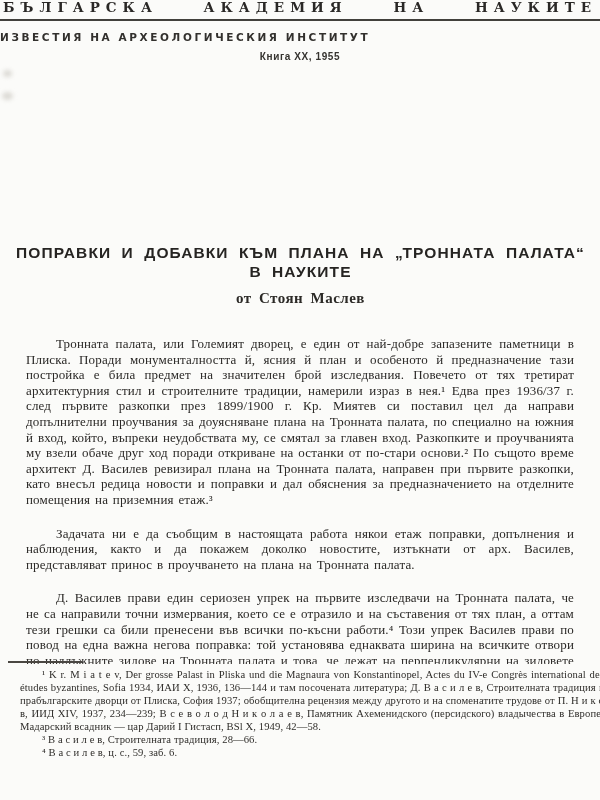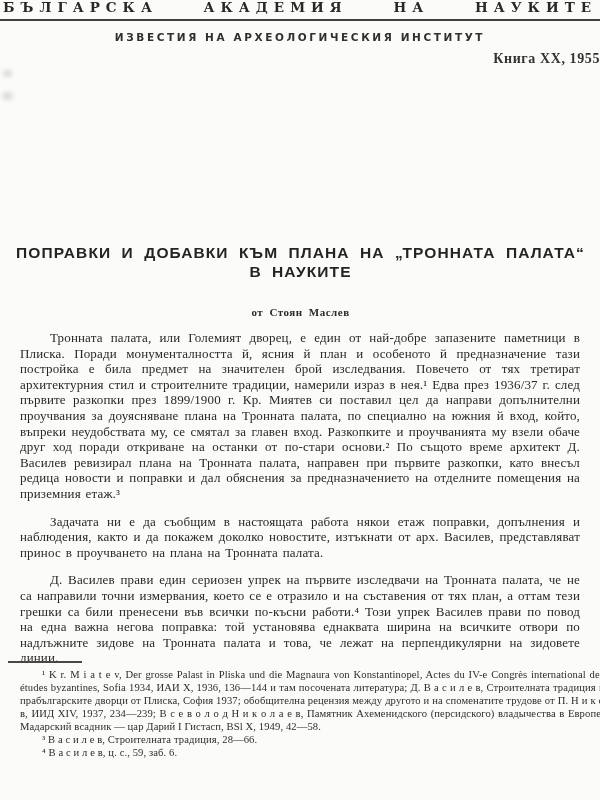--- a/index.html
+++ b/index.html
@@ -19,33 +19,33 @@
     border-bottom:2px solid #42403c;
     font-family:"DejaVu Serif", serif;
     font-weight:bold;
     font-size:13.5px;
     letter-spacing:6px;
     text-align:justify;
     text-align-last:justify;
   }
   .institute {
     position:absolute; top:31px; left:0; width:100%;
-    text-align:center;
+    text-align:left;
     font-family:"DejaVu Sans", sans-serif;
     font-weight:bold;
     font-size:10.5px;
     letter-spacing:2.6px;
     color:#32302d;
   }
   .volume {
     position:absolute; top:51px; left:0; width:100%;
-    text-align:right;
-    font-family:Liberation Serif, serif;
+    text-align:center;
+    font-family:Liberation Sans, sans-serif;
     font-weight:bold;
-    font-size:14px;
+    font-size:10px;
     letter-spacing:0.6px;
     color:#35332f;
   }
 
   
   .smudge { position:absolute; background:#dcdad5; border-radius:50%; filter:blur(2px); }
   .smudge.s1 { left:3px; top:70px; width:9px; height:7px; }
   .smudge.s2 { left:2px; top:92px; width:11px; height:8px; }
 
   
@@ -53,41 +53,41 @@
   .title-line {
     font-family:"Liberation Sans", sans-serif;
     font-weight:bold;
     font-size:15.5px;
     letter-spacing:1.1px;
     word-spacing:5px;
     color:#262422;
     line-height:19px;
   }
   .byline {
-    margin-top:25px;
+    margin-top:9px;
     font-family:"Liberation Serif", serif;
     font-weight:bold;
-    font-size:11px;
+    font-size:15px;
     letter-spacing:0.5px;
     word-spacing:3px;
     color:#2c2a27;
   }
 
   
   .body-text {
     position:absolute; top:318px; left:8px; width:584px;
     font-size:13px;
     line-height:15.6px;
     text-align:justify;
     letter-spacing:0.15px;
     word-spacing:1.4px;
     max-height:346px;
     overflow:hidden;
   }
-  .body-text p { margin:12px; text-indent:30px; }
+  .body-text p { margin:18px; text-indent:30px; }
 
   
   .footnote-rule {
     position:absolute; top:661px; left:8px; width:74px;
     border-top:2px solid #4a4742;
   }
   .footnotes {
     position:absolute; top:668px; left:20px; width:584px;
     font-size:10.6px;
     line-height:13px;

